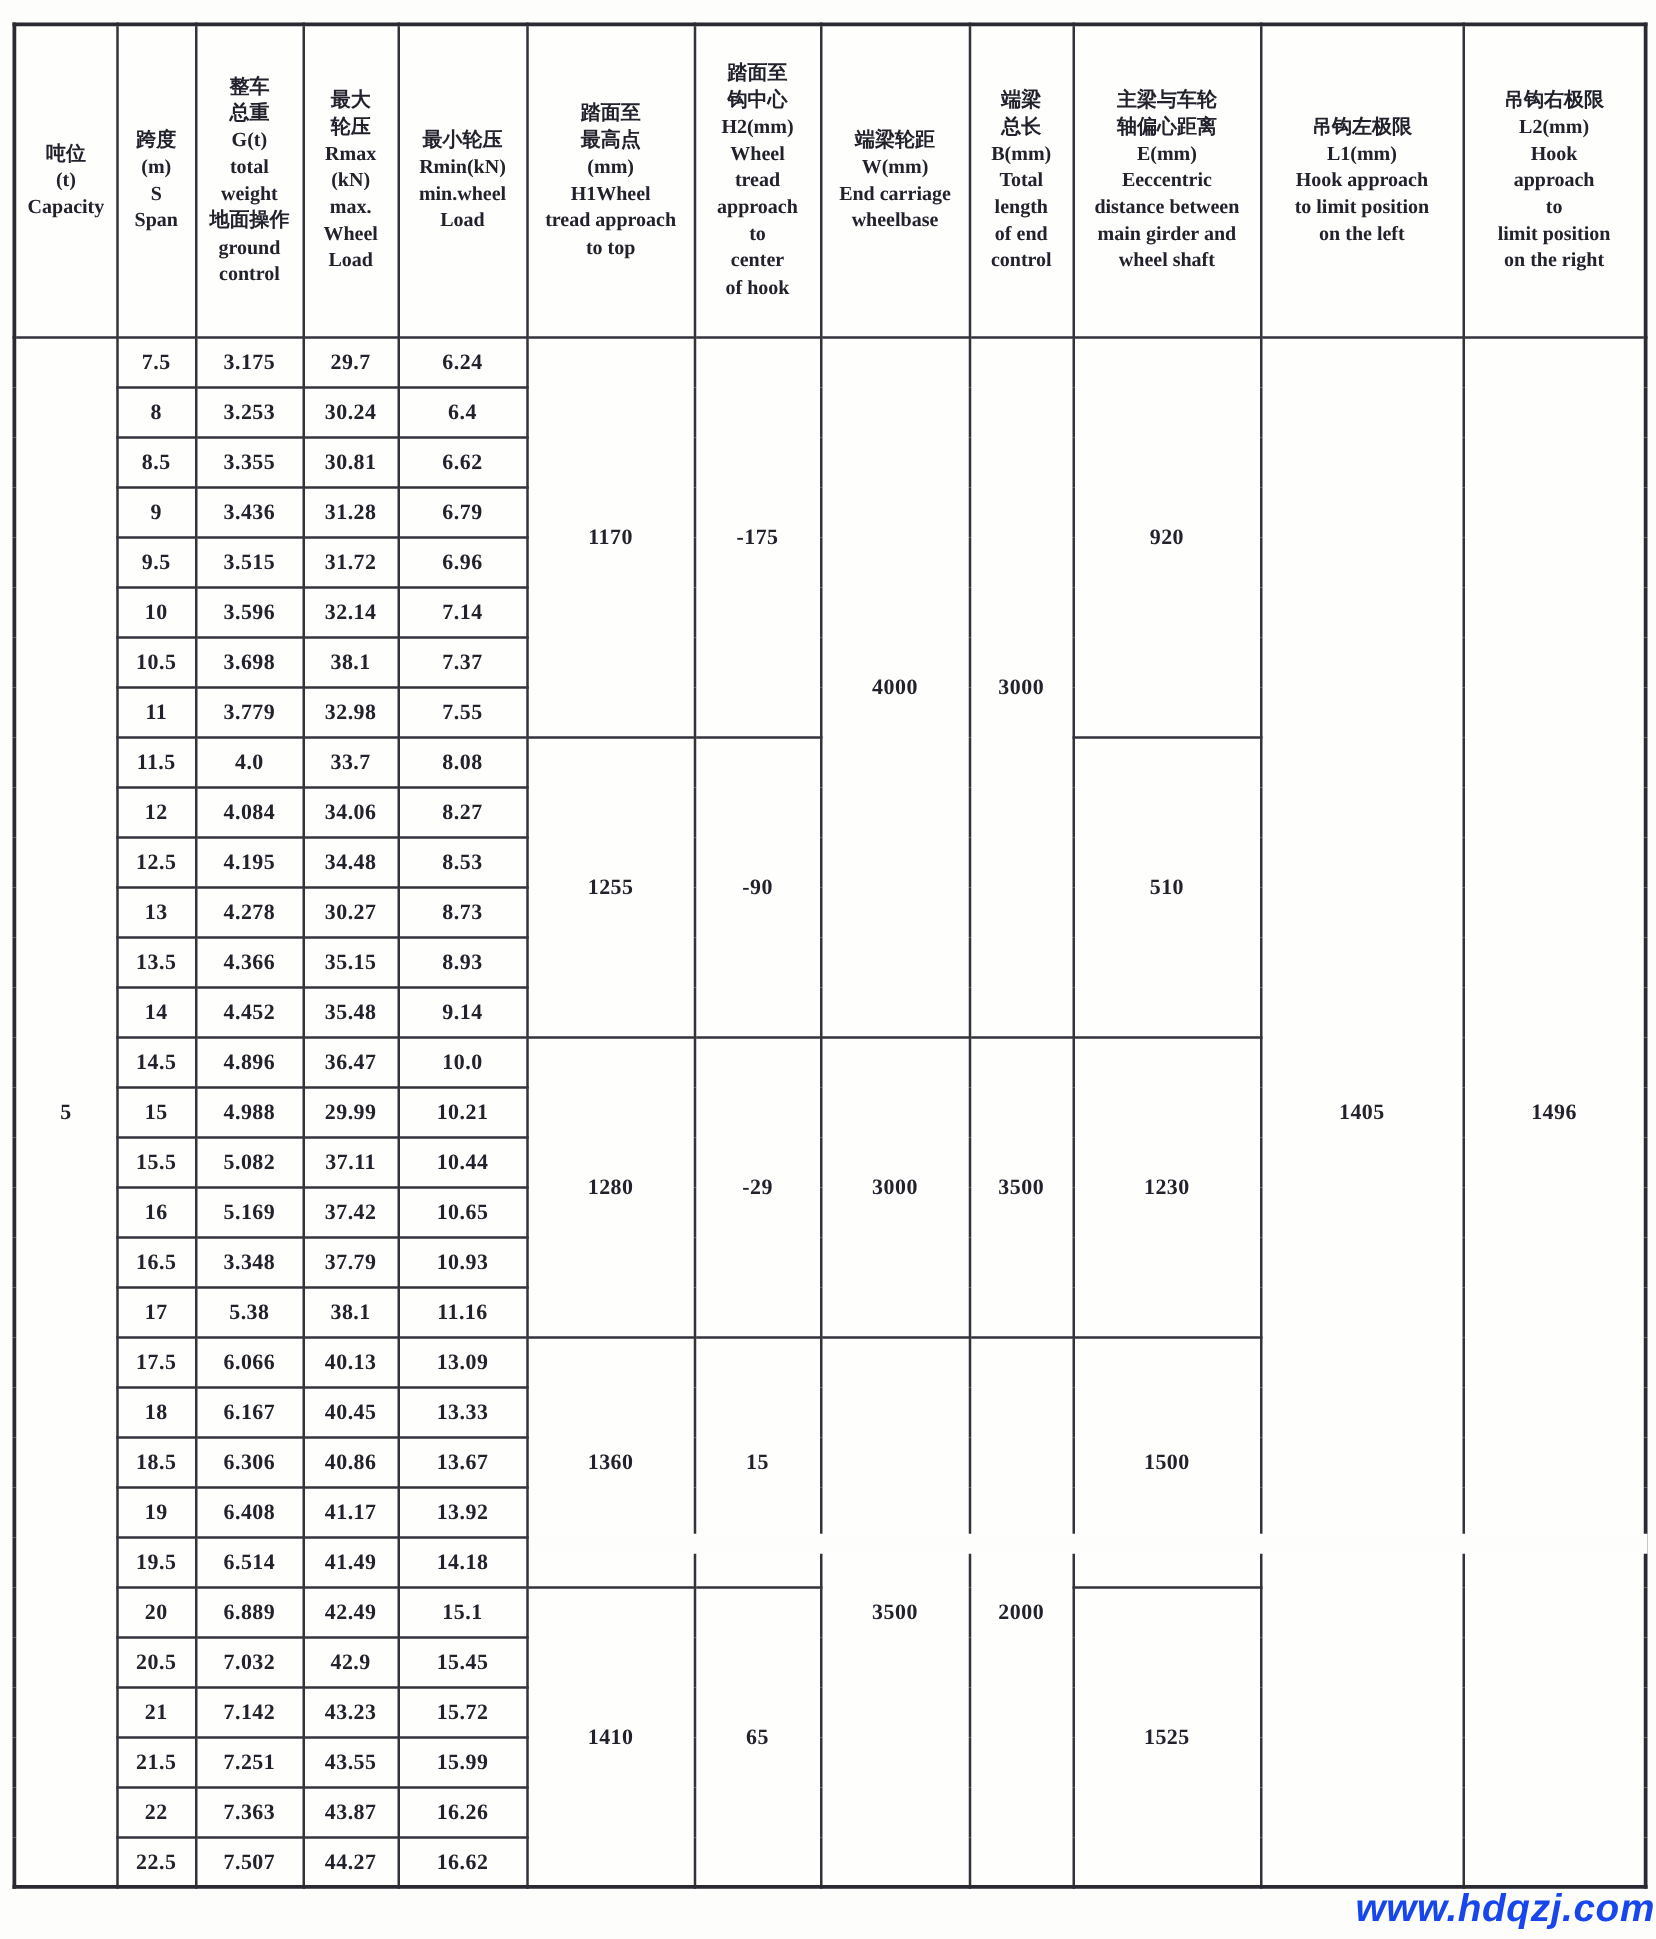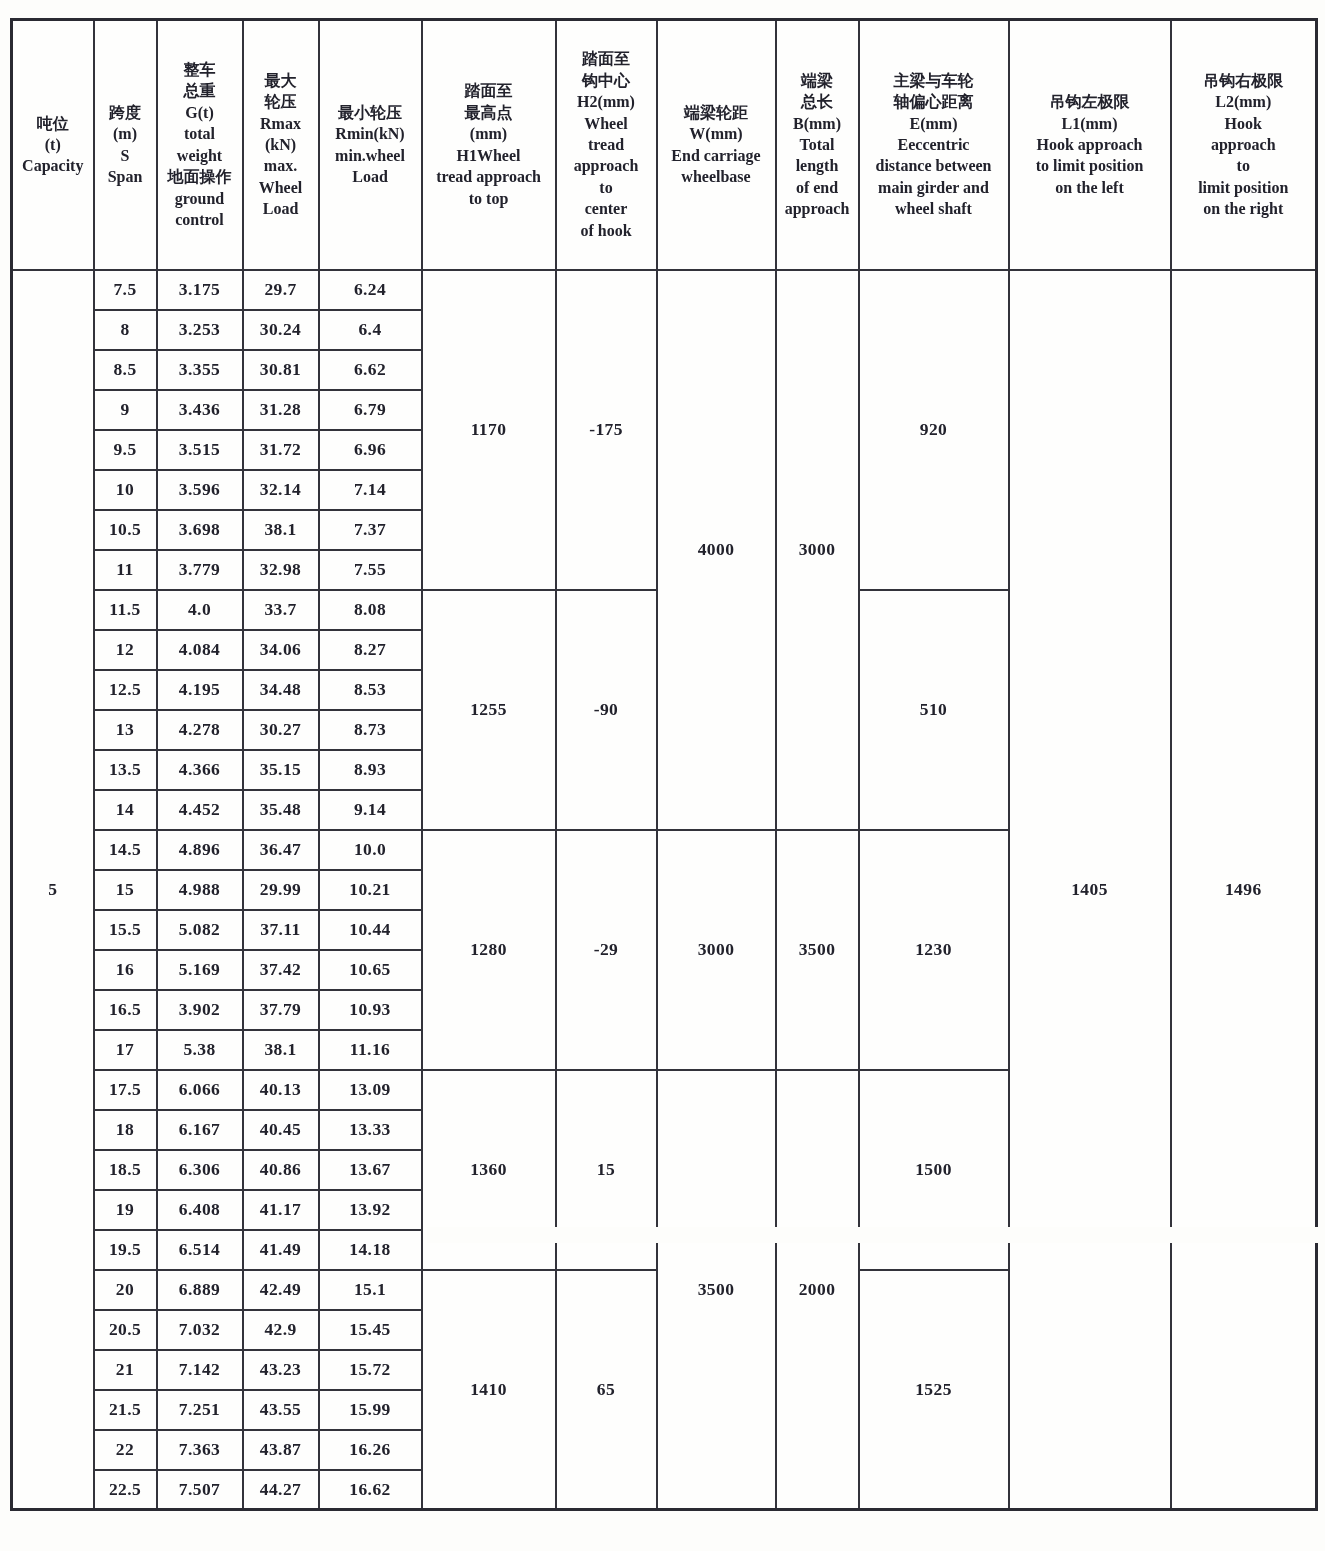--- a/index.html
+++ b/index.html
@@ -122,21 +122,21 @@
         <th>端梁轮距
 W(mm)
 End carriage
 wheelbase</th>
         <th>端梁
 总长
 B(mm)
 Total
 length
 of end
-approach</th>
+control</th>
         <th>主梁与车轮
 轴偏心距离
 E(mm)
 Eeccentric
 distance between
 main girder and
 wheel shaft</th>
         <th>吊钩左极限
 L1(mm)
 Hook approach
@@ -271,21 +271,21 @@
           <td>10.44</td>
         </tr>
         <tr>
           <td>16</td>
           <td>5.169</td>
           <td>37.42</td>
           <td>10.65</td>
         </tr>
         <tr>
           <td>16.5</td>
-          <td>3.902</td>
+          <td>3.348</td>
           <td>37.79</td>
           <td>10.93</td>
         </tr>
         <tr>
           <td>17</td>
           <td>5.38</td>
           <td>38.1</td>
           <td>11.16</td>
         </tr>
         <tr>
@@ -360,13 +360,14 @@
           <td>22.5</td>
           <td>7.507</td>
           <td>44.27</td>
           <td>16.62</td>
         </tr>
       </tbody>
   </table>
 
   <div class="seam"></div>
 
+  <div class="watermark" style="color: rgb(23, 71, 236);">www.hdqzj.com</div>
 </div>
 
 </body></html>

